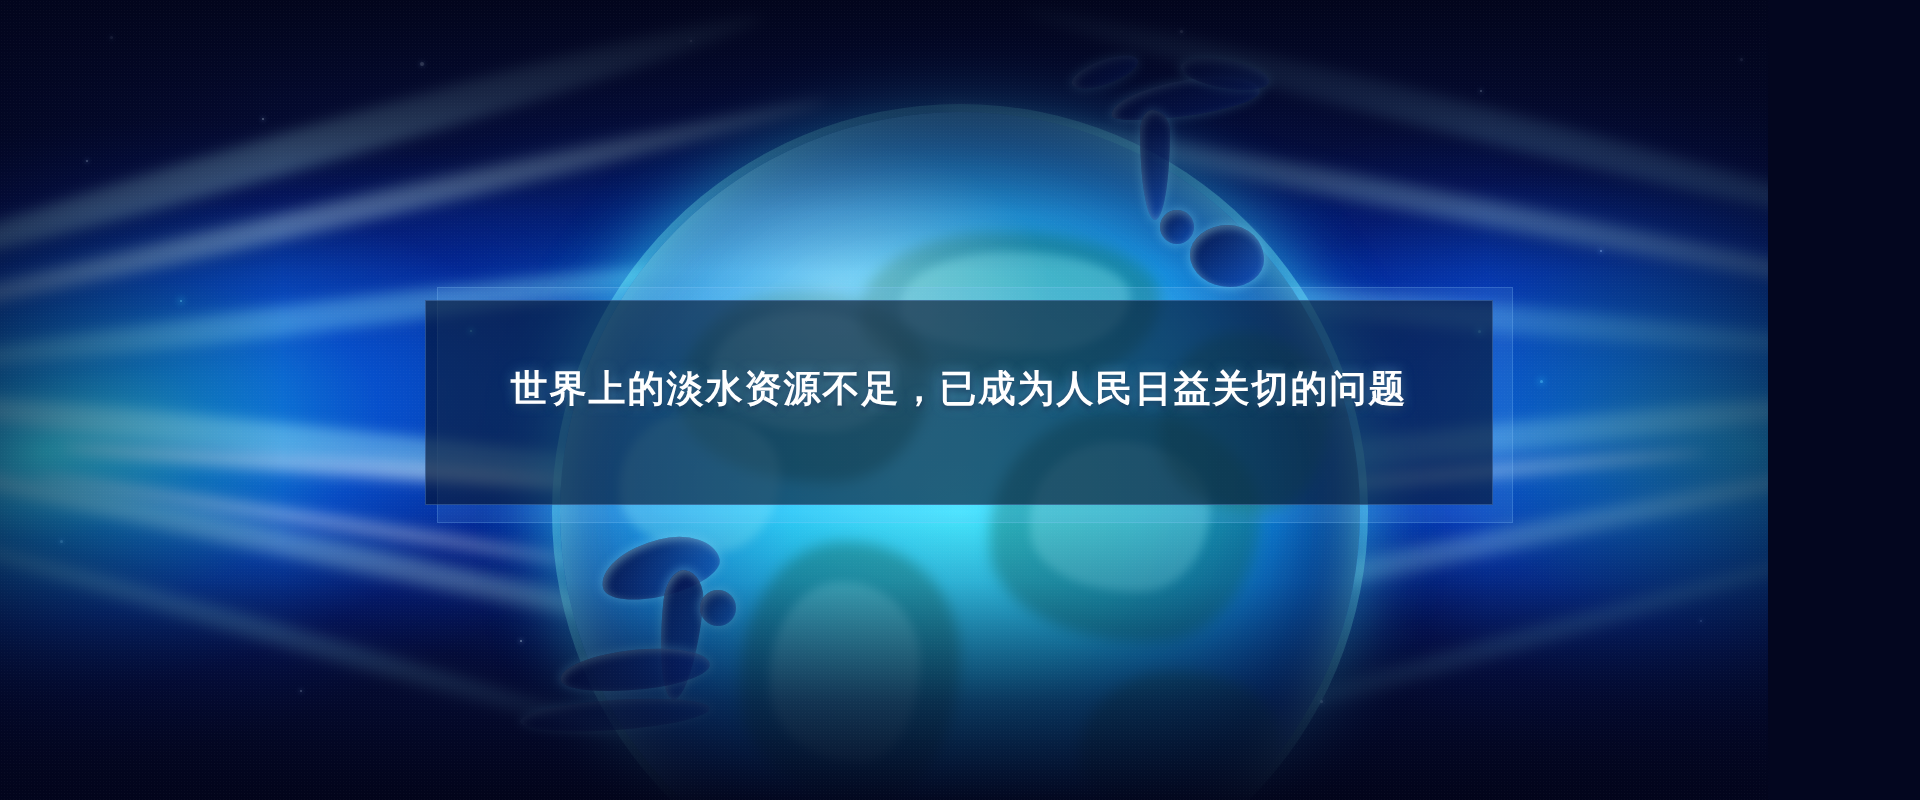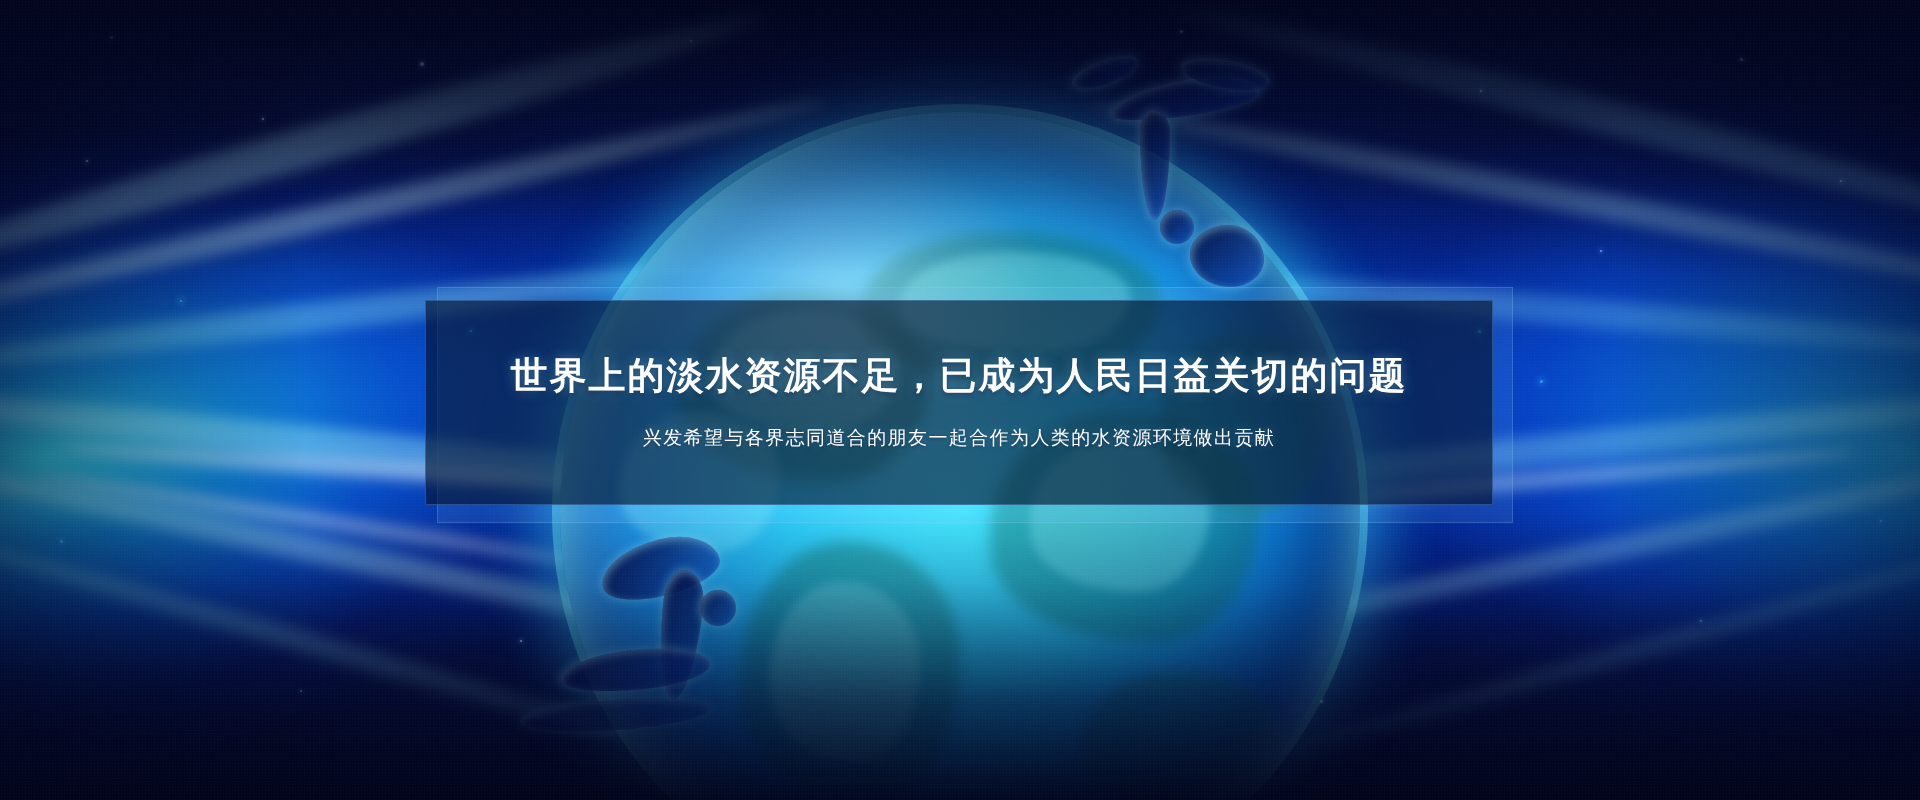--- a/index.html
+++ b/index.html
@@ -6,21 +6,21 @@
   * { margin:0; padding:0; box-sizing:border-box; }
   html,body{
     width:1920px; height:800px;
     overflow:hidden;
     background:#03061f;
     font-family:"Liberation Sans","DejaVu Sans",sans-serif;
   }
 
   #banner{
     position:relative;
-    width:1920px; height:800px;
+    width:1768px; height:800px;
     overflow:hidden;
     background:#03071e;
   }
 
   
   .space-base{
     position:absolute; inset:0;
     background:
       radial-gradient(ellipse 70% 55% at 50% 50%, rgba(0,70,210,0.55) 0%, rgba(0,40,150,0.30) 45%, rgba(2,7,34,0) 75%),
       radial-gradient(ellipse 120% 90% at 50% 50%, #0a1a6e 0%, #061046 38%, #03081f 68%, #02041a 100%);
@@ -282,16 +282,15 @@
   <div class="vig-top"></div>
   <div class="vig-bottom"></div>
   <div class="vig-left"></div>
   <div class="vig-right"></div>
 
   <div class="grain"></div>
 
   <div class="plate-outer"></div>
   <div class="plate-inner">
     <div class="headline">世界上的淡水资源不足，已成为人民日益关切的问题</div>
-    <div class="subline">兴发希望与各界志同道合的朋友一起合作为人类的水资源环境做出贡献</div>
   </div>
 
 </div>
 
 </body></html>

